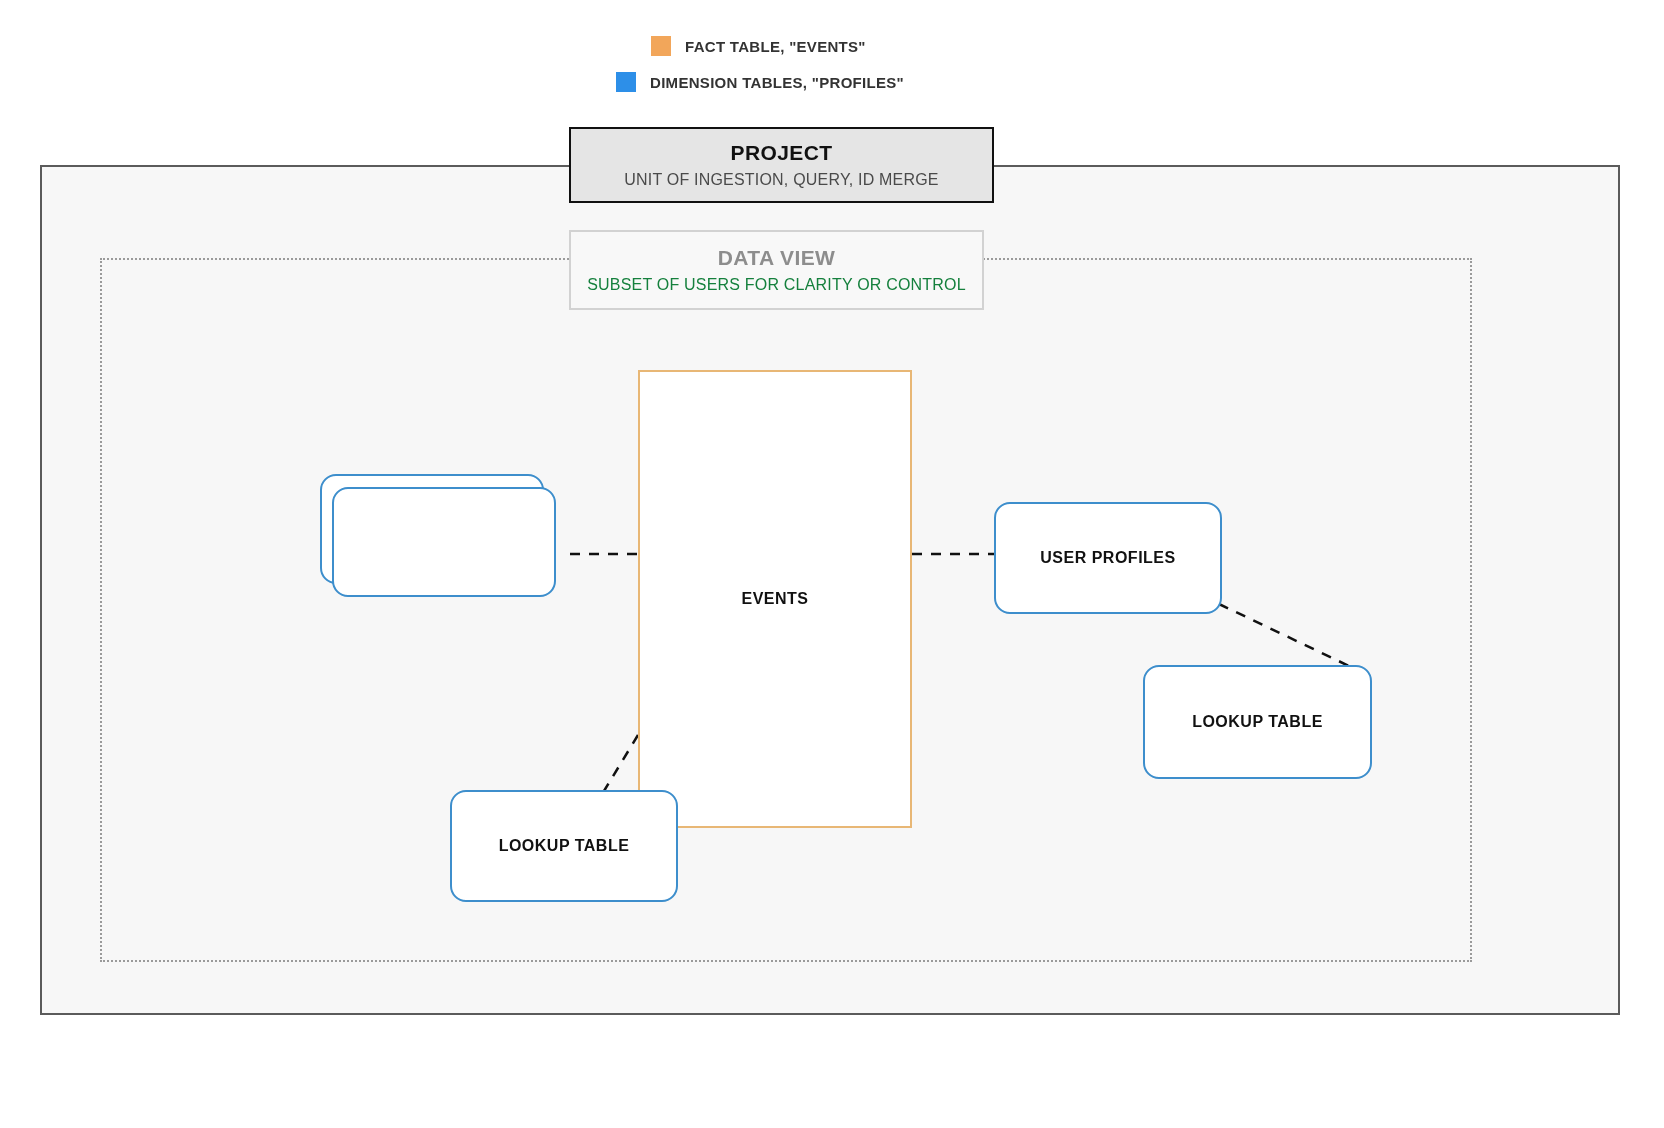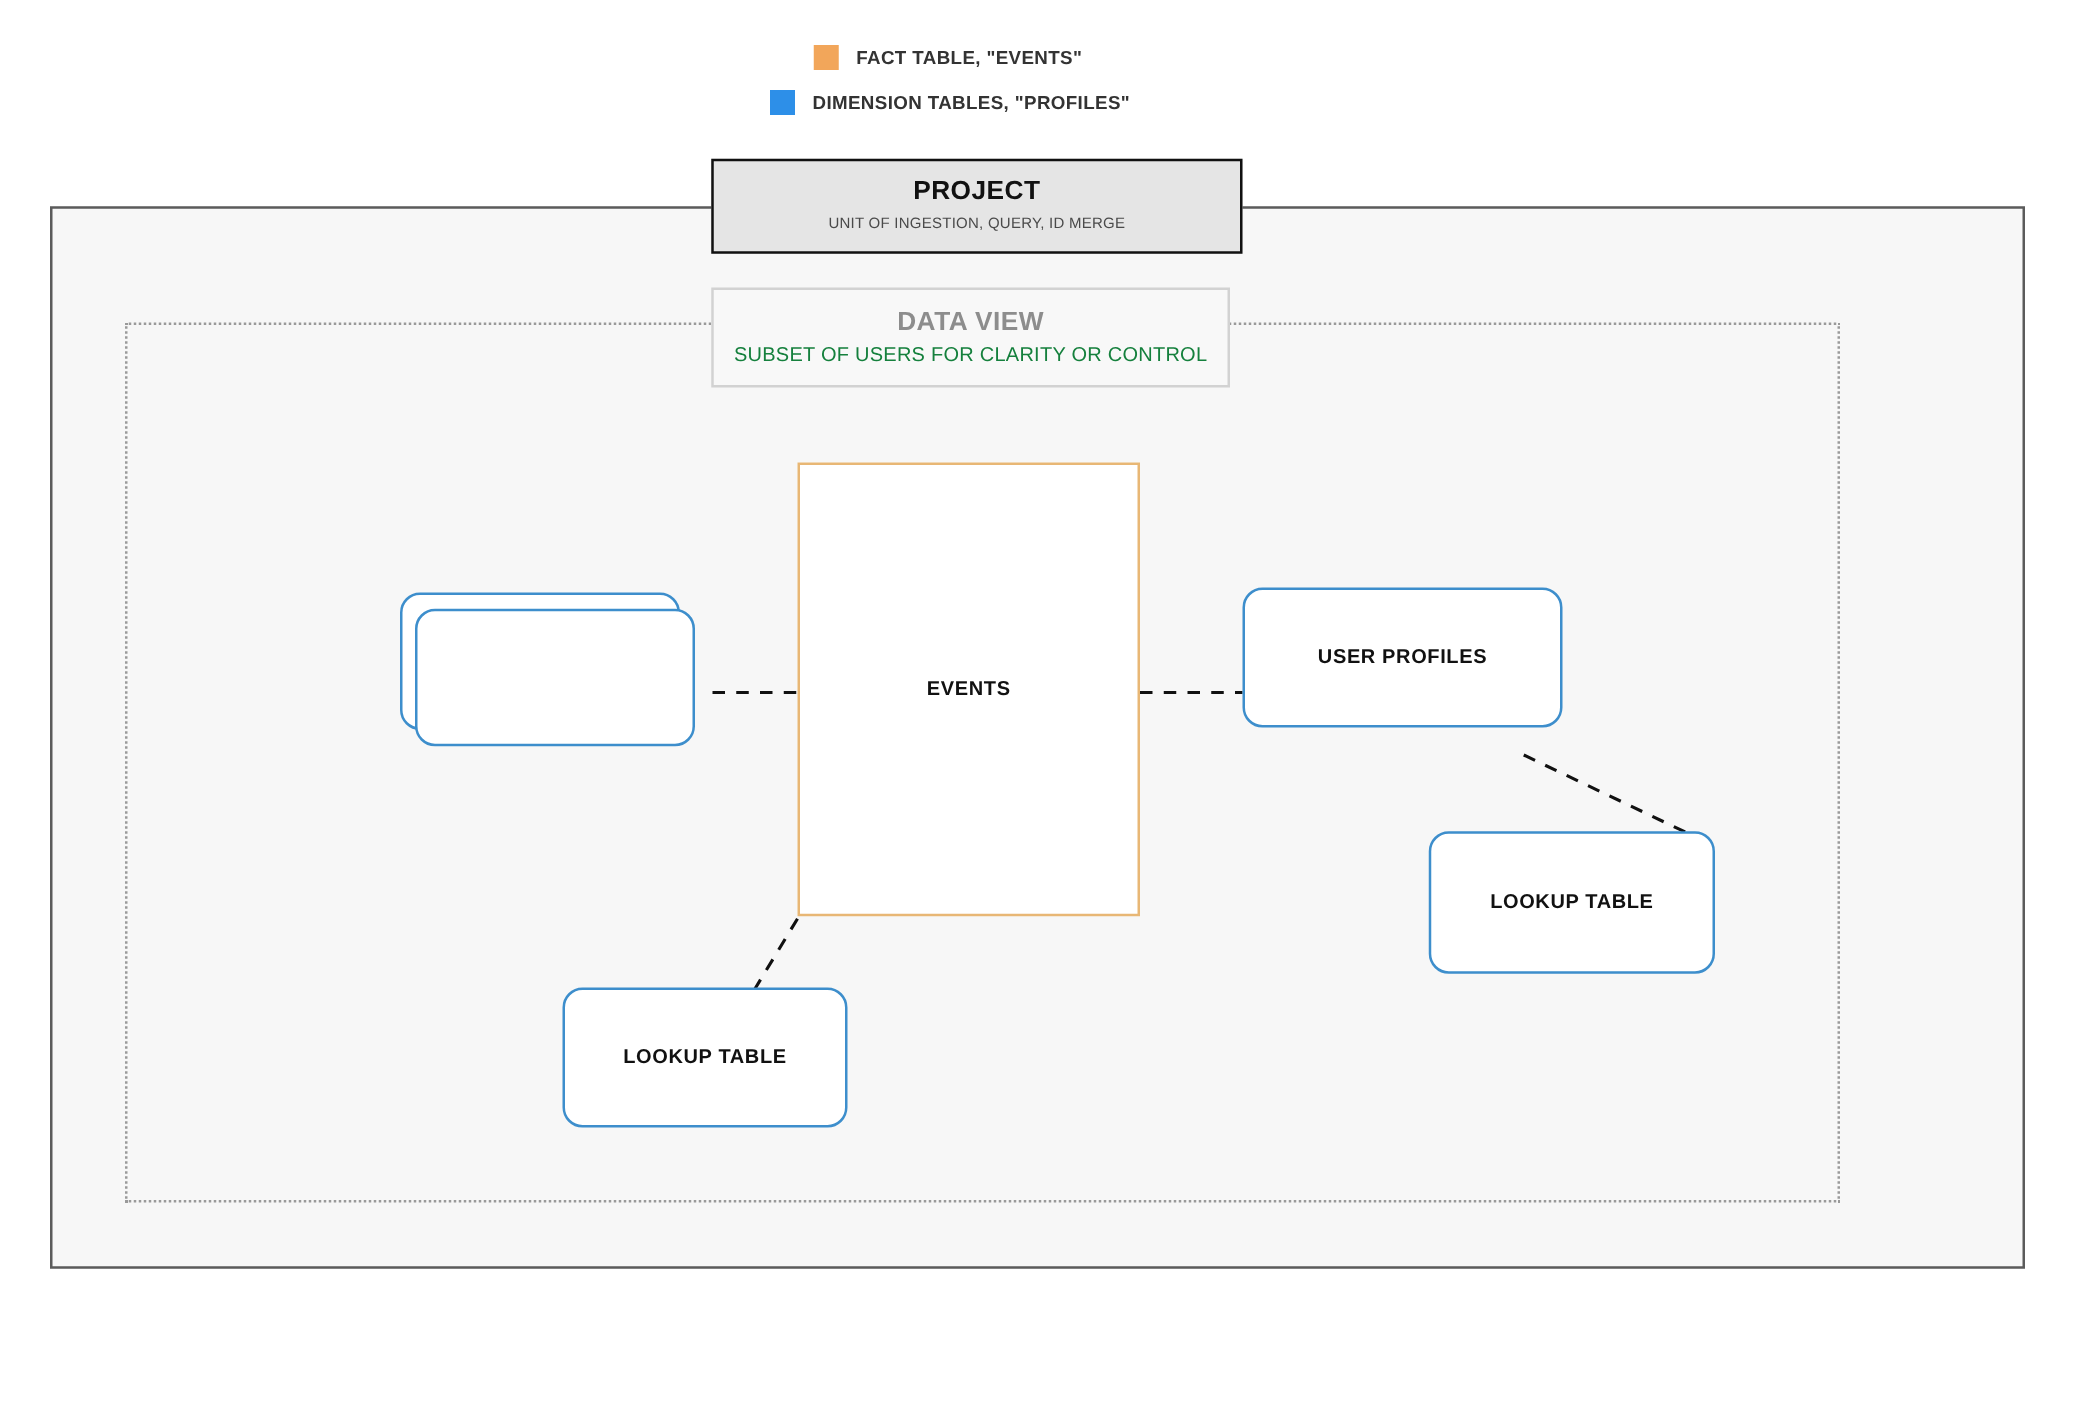--- a/index.html
+++ b/index.html
@@ -80,21 +80,21 @@
   }
   #project-card .card-title {
     margin-top: 12px;
     font-size: 21px;
     font-weight: bold;
     color: #111111;
     letter-spacing: 0.4px;
   }
   #project-card .card-sub {
     margin-top: 6px;
-    font-size: 12px;
+    font-size: 16px;
     color: #4a4a4a;
     letter-spacing: 0.2px;
   }
 
   
   #dataview-card {
     position: absolute;
     left: 569px;
     top: 230px;
     width: 415px;
@@ -118,21 +118,21 @@
     color: #15803d;
     letter-spacing: 0.2px;
   }
 
   
   #events-box {
     position: absolute;
     left: 638px;
     top: 370px;
     width: 274px;
-    height: 363px;
+    height: 458px;
     background: #ffffff;
     border: 2px solid #e8b775;
     box-sizing: border-box;
     display: flex;
     align-items: center;
     justify-content: center;
     z-index: 4;
     text-align: right;
   }
   #events-box .node-label {
@@ -164,21 +164,21 @@
     background: #ffffff;
     z-index: 3;
   }
 
   
   #group-profiles-ghost-2 { left: 320px; top: 474px; width: 224px; height: 110px; }
   #group-profiles-ghost-1 { left: 332px; top: 487px; width: 224px; height: 110px; }
   #group-profiles-card    { left: 344px; top: 500px; width: 224px; height: 110px; }
 
   
-  #user-profiles-card { left: 994px; top: 470px; width: 256px; height: 112px; }
+  #user-profiles-card { left: 994px; top: 502px; width: 228px; height: 112px; }
 
   
   #lookup-left-card  { left: 450px; top: 790px; width: 228px; height: 112px; }
   #lookup-right-card { left: 1143px; top: 665px; width: 229px; height: 114px; }
 
   
   #connectors {
     position: absolute;
     left: 0;
     top: 0;

